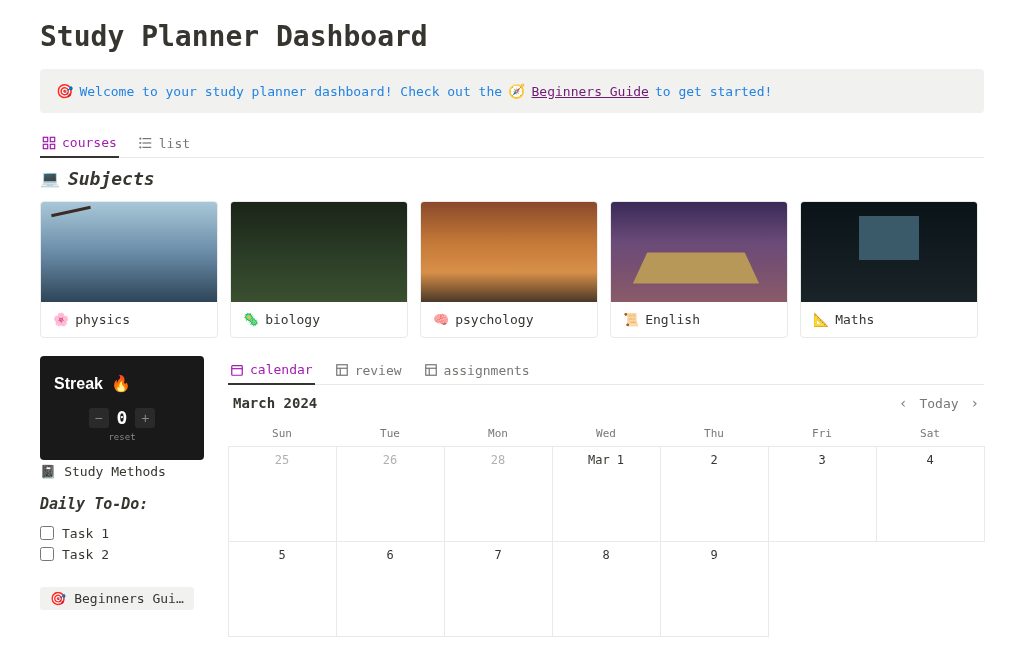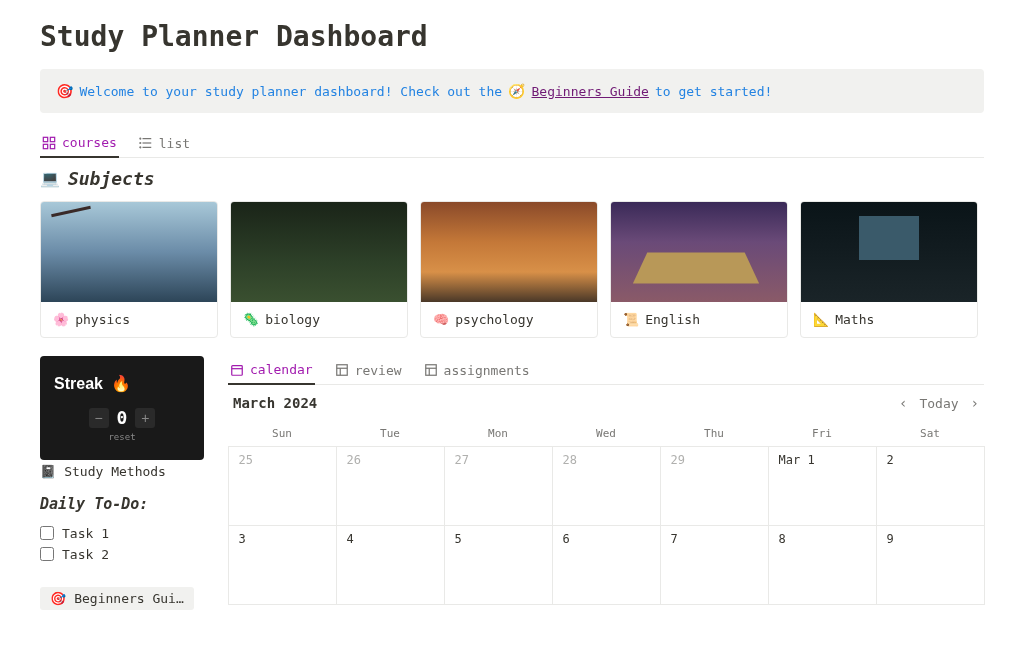--- a/index.html
+++ b/index.html
@@ -42,21 +42,21 @@
 .todo-item input { width: 14px; height: 14px; }
 .guide-link { display: inline-flex; align-items: center; gap: 8px; font-size: 13px; background: #f1f1ef; padding: 4px 10px; border-radius: 3px; margin-top: 22px; cursor: pointer; }
 .main-area { flex: 1; min-width: 0; }
 .cal-head { display: flex; justify-content: space-between; align-items: center; margin: 10px 5px; }
 .cal-title { font-size: 14px; font-weight: 700; }
 .cal-nav { display: flex; align-items: center; gap: 12px; color: #787774; font-size: 13px; }
 .cal-nav .chev { cursor: pointer; font-size: 14px; }
 .cal-nav .today { cursor: pointer; }
 .cal-grid { display: grid; grid-template-columns: repeat(7, 1fr); }
 .cal-dow { text-align: center; font-size: 11px; color: #787774; padding: 6px 0; }
-.cal-cell { border: 1px solid #e9e9e7; height: 80px; padding: 6px 10px; text-align: left; font-size: 12px; margin: -0.5px; }
+.cal-cell { border: 1px solid #e9e9e7; height: 96px; padding: 6px 0; text-align: center; font-size: 12px; margin: -0.5px; }
 .cal-cell.dim { color: #b0b0ae; }
 svg { width: 14px; height: 14px; }
 </style>
 </head>
 <body>
 
 <h1>Study Planner Dashboard</h1>
 
 <div class="callout">
   <span class="emoji">🎯</span>
@@ -221,23 +221,21 @@
         <div class="cal-dow">Tue</div>
         <div class="cal-dow">Mon</div>
         <div class="cal-dow">Wed</div>
         <div class="cal-dow">Thu</div>
         <div class="cal-dow">Fri</div>
         <div class="cal-dow">Sat</div>
       </div>
     <div class="cal-grid" id="cal-cells">
         <div class="cal-cell dim">25</div>
         <div class="cal-cell dim">26</div>
-        <div class="cal-cell dim">27</div>
         <div class="cal-cell dim">28</div>
-        <div class="cal-cell dim">29</div>
         <div class="cal-cell">Mar 1</div>
         <div class="cal-cell">2</div>
         <div class="cal-cell">3</div>
         <div class="cal-cell">4</div>
         <div class="cal-cell">5</div>
         <div class="cal-cell">6</div>
         <div class="cal-cell">7</div>
         <div class="cal-cell">8</div>
         <div class="cal-cell">9</div>
       </div>

